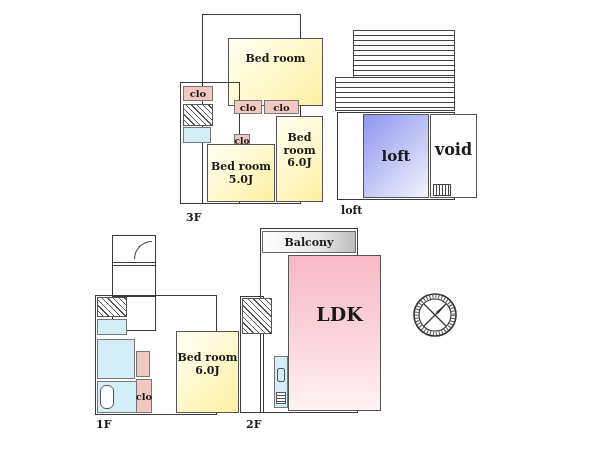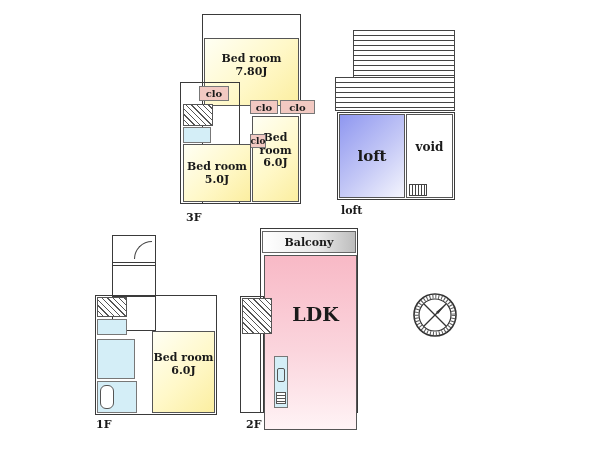--- a/index.html
+++ b/index.html
@@ -1,26 +1,26 @@
 <!DOCTYPE html>
 <html><head>
 <meta charset="utf-8">
 <style>
   html, body { margin:0; padding:0; background:#ffffff; }
   body { width:600px; height:450px; position:relative; overflow:hidden;
          font-family:"DejaVu Serif","Liberation Serif",serif; color:#1a1a1a; }
   .abs { position:absolute; box-sizing:border-box; }
   .wall { border:2px solid #3a3a3a; background:#fff; }
-  .thin { border:1px solid #555; }
+  .thin { border:1px solid #555;margin-left:24px; }
   .lbl { position:absolute; text-align:center; font-weight:bold; line-height:1.15; }
   .balcony { background:linear-gradient(to right,#ffffff 0%,#e8e8e8 60%,#bdbdbd 100%);
              border:1px solid #666; font-size:11px; display:flex; align-items:center; justify-content:center; font-weight:bold; }
   .bed { background:linear-gradient(135deg,#fffff4 0%,#fff8c8 55%,#fbeea0 100%); }
   .clo { background:#f2c9c2; border:1px solid #777; font-size:10px; font-weight:bold;
-         display:flex; align-items:center; justify-content:center;margin-left:16px; }
+         display:flex; align-items:center; justify-content:center; }
   .wet { background:#d4eef7; border:1px solid #777; }
   .ldk { background:linear-gradient(to bottom,#f8b9c6 0%,#fbd5dd 55%,#fff3f5 100%); }
   .loft { background:linear-gradient(135deg,#8f97f0 0%,#c4c8f6 55%,#f4f5fd 100%); }
   .floorlbl { position:absolute; font-size:11px; font-weight:bold; }
   .stairs { background:repeating-linear-gradient(45deg,#fff 0 3px,#555 3px 4px); border:1px solid #555; }
   .roof { background:repeating-linear-gradient(to bottom,#fff 0 4px,#444 4px 5px); border:1px solid #444; }
 </style>
 </head>
 <body>
 
@@ -28,21 +28,20 @@
 
   <div class="abs balcony" style="left:24px;top:3px;width:95px;height:20px;">
     <span>Balcony</span>
   </div>
 
   <div class="abs wall" style="left:22px;top:0;width:99px;height:190px;border-width:1px;"></div>
 
   <div class="abs bed thin" style="left:24px;top:24px;width:95px;height:68px;">
     <div class="lbl" style="left:0;right:0;top:14px;font-size:11px;">
       <div>Bed room</div>
-      <div>7.80J</div>
     </div>
   </div>
 
   <div class="abs wall" style="left:0;top:68px;width:60px;height:122px;border-width:1px;background:transparent;"></div>
 
   <div class="abs clo" style="left:3px;top:72px;width:30px;height:15px;">
     <span>clo</span>
   </div>
 
   <div class="abs stairs" style="left:3px;top:90px;width:30px;height:22px;"></div>
@@ -77,21 +76,21 @@
 <div class="floorlbl" style="left:186px;top:211px;text-align:center;">3F</div>
 
 <div class="abs" style="left:335px;top:30px;width:125px;height:170px;">
   <div class="abs roof" style="left:18px;top:0;width:102px;height:48px;"></div>
   <div class="abs roof" style="left:0;top:47px;width:120px;height:34px;"></div>
   <div class="abs wall" style="left:2px;top:82px;width:118px;height:88px;border-width:1px;"></div>
   <div class="abs loft thin" style="left:4px;top:84px;width:66px;height:84px;">
     <div class="lbl" style="left:0;right:0;top:33px;font-size:15px;">loft</div>
   </div>
   <div class="abs thin" style="left:71px;top:84px;width:47px;height:84px;background:#fff;">
-    <div class="lbl" style="left:0;right:0;top:26px;font-size:12px;">void</div>
+    <div class="lbl" style="left:0;right:0;top:26px;font-size:16px;">void</div>
     <div class="abs" style="left:2px;top:69px;width:18px;height:12px;background:repeating-linear-gradient(to right,#fff 0 2px,#444 2px 3px);border:1px solid #444;"></div>
   </div>
 </div>
 <div class="floorlbl" style="left:341px;top:204px;">loft</div>
 
 <div class="abs" style="left:92px;top:235px;width:125px;height:180px;">
 
   <div class="abs wall" style="left:20px;top:0;width:44px;height:28px;border-width:1px;"></div>
   <div class="abs" style="left:42px;top:6px;width:18px;height:18px;border-top:1px solid #444;border-left:1px solid #444;border-top-left-radius:18px;"></div>
   <div class="abs wall" style="left:20px;top:27px;width:44px;height:35px;border-width:1px;"></div>
@@ -116,21 +115,21 @@
   </div>
 </div>
 <div class="floorlbl" style="left:96px;top:418px;text-align:center;">1F</div>
 
 <div class="abs" style="left:240px;top:228px;width:120px;height:185px;">
   <div class="abs wall" style="left:20px;top:0;width:98px;height:185px;border-width:1px;"></div>
   <div class="abs balcony" style="left:22px;top:3px;width:94px;height:22px;">
     <span>Balcony</span>
   </div>
   <div class="abs wall" style="left:0;top:68px;width:24px;height:117px;border-width:1px;background:transparent;"></div>
-  <div class="abs ldk thin" style="left:24px;top:27px;width:93px;height:175px;">
+  <div class="abs ldk thin" style="left:24px;top:27px;width:93px;height:156px;">
     <div class="lbl" style="left:10px;right:0;top:48px;font-size:19px;">
       <div>LDK</div>
     </div>
   </div>
   <div class="abs stairs" style="left:2px;top:70px;width:30px;height:36px;background-color:#fff;"></div>
   <div class="abs wet" style="left:34px;top:128px;width:14px;height:52px;"></div>
   <div class="abs" style="left:37px;top:140px;width:8px;height:14px;border:1px solid #555;border-radius:2px;"></div>
   <div class="abs" style="left:36px;top:164px;width:10px;height:12px;background:repeating-linear-gradient(to bottom,#fff 0 2px,#555 2px 3px);border:1px solid #555;"></div>
 </div>
 <div class="floorlbl" style="left:246px;top:418px;">2F</div>

